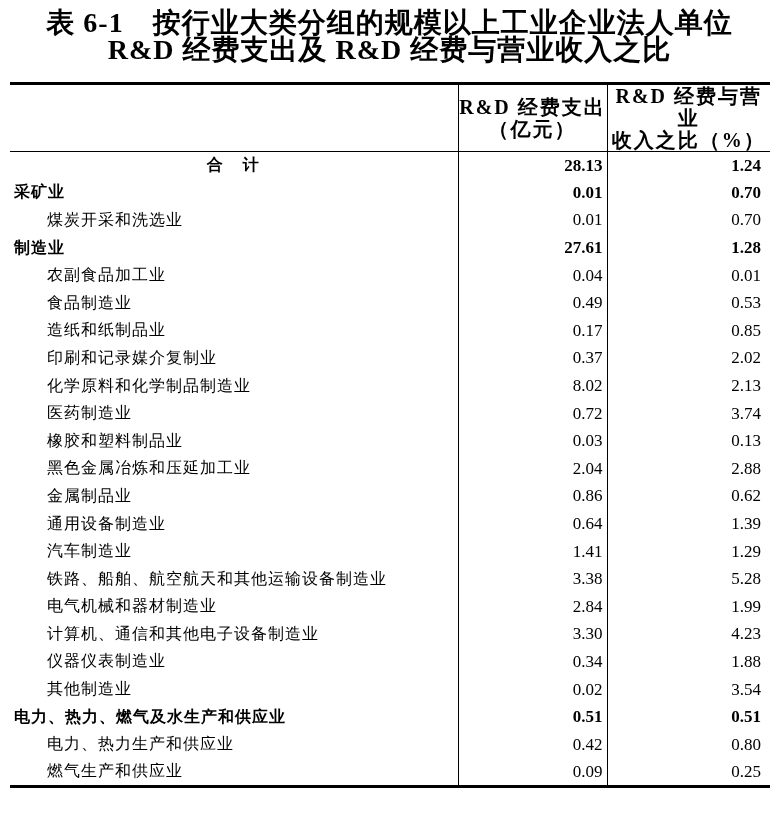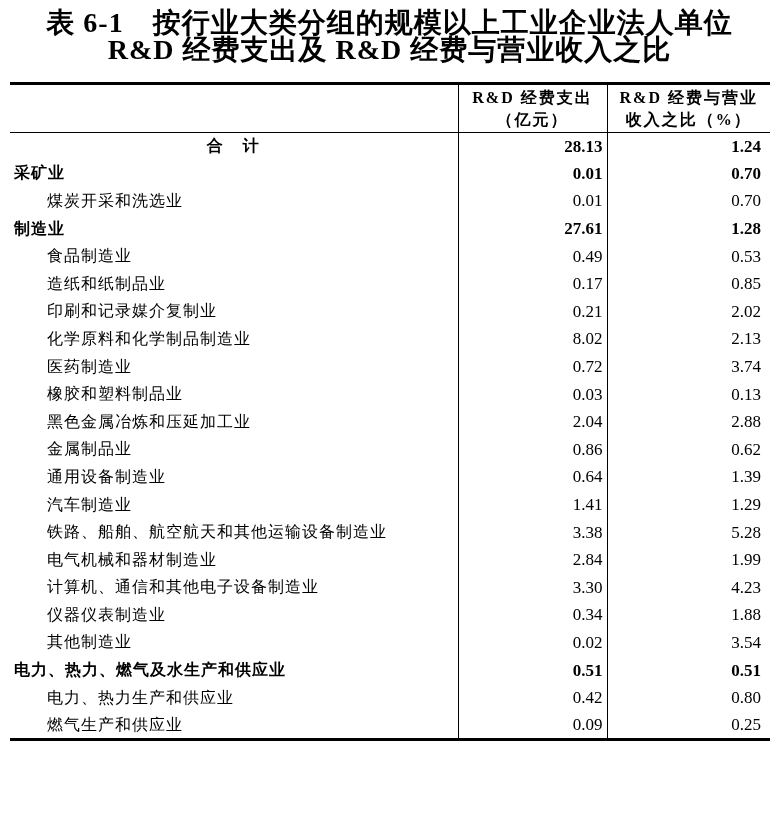--- a/index.html
+++ b/index.html
@@ -26,21 +26,21 @@
     border-top: 3px solid #000;
     border-bottom: 3px solid #000;
   }
   col.c1 { width: 448px; }
   col.c2 { width: 149px; }
   col.c3 { width: 163px; }
   thead th {
     height: 49px;
     border-bottom: 1px solid #000;
     font-weight: bold;
-    font-size: 16px;
+    font-size: 20px;
     line-height: 22px;
     text-align: center;
     vertical-align: middle;
     letter-spacing: 2px;
     margin-left: 30px;
   }
   th.vline, td.vline { border-left: 1px solid #000; }
   tbody tr { height: 27.6px; margin-top: 21px; }
   tbody td {
     font-size: 16px;
@@ -99,32 +99,37 @@
           <td class="label-cell">煤炭开采和洗选业</td>
           <td class="num-cell col2 vline">0.01</td>
           <td class="num-cell col3 vline">0.70</td>
         </tr>
         <tr class="row-major">
           <td class="label-cell">制造业</td>
           <td class="num-cell col2 vline">27.61</td>
           <td class="num-cell col3 vline">1.28</td>
         </tr>
         <tr class="row-sub">
+          <td class="label-cell">农副食品加工业</td>
+          <td class="num-cell col2 vline">0.04</td>
+          <td class="num-cell col3 vline">0.01</td>
+        </tr>
+        <tr class="row-sub">
           <td class="label-cell">食品制造业</td>
           <td class="num-cell col2 vline">0.49</td>
           <td class="num-cell col3 vline">0.53</td>
         </tr>
         <tr class="row-sub">
           <td class="label-cell">造纸和纸制品业</td>
           <td class="num-cell col2 vline">0.17</td>
           <td class="num-cell col3 vline">0.85</td>
         </tr>
         <tr class="row-sub">
           <td class="label-cell">印刷和记录媒介复制业</td>
-          <td class="num-cell col2 vline">0.21</td>
+          <td class="num-cell col2 vline">0.37</td>
           <td class="num-cell col3 vline">2.02</td>
         </tr>
         <tr class="row-sub">
           <td class="label-cell">化学原料和化学制品制造业</td>
           <td class="num-cell col2 vline">8.02</td>
           <td class="num-cell col3 vline">2.13</td>
         </tr>
         <tr class="row-sub">
           <td class="label-cell">医药制造业</td>
           <td class="num-cell col2 vline">0.72</td>

